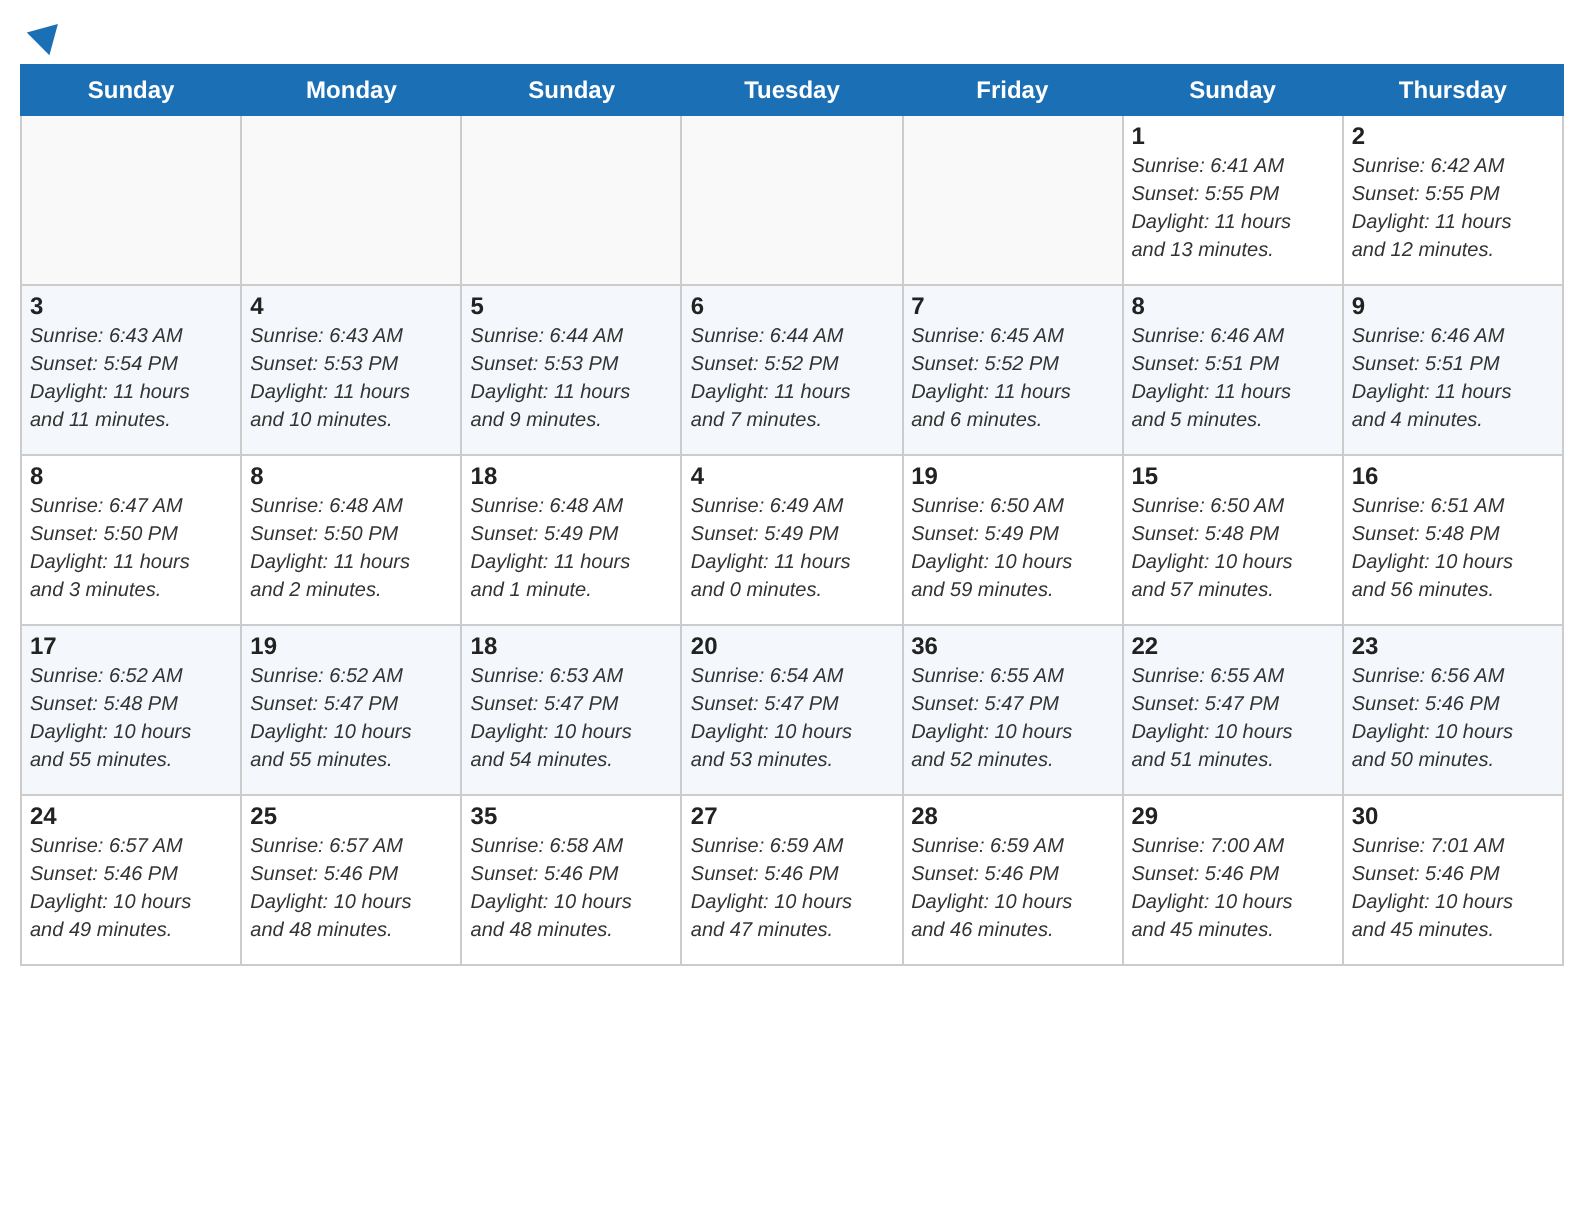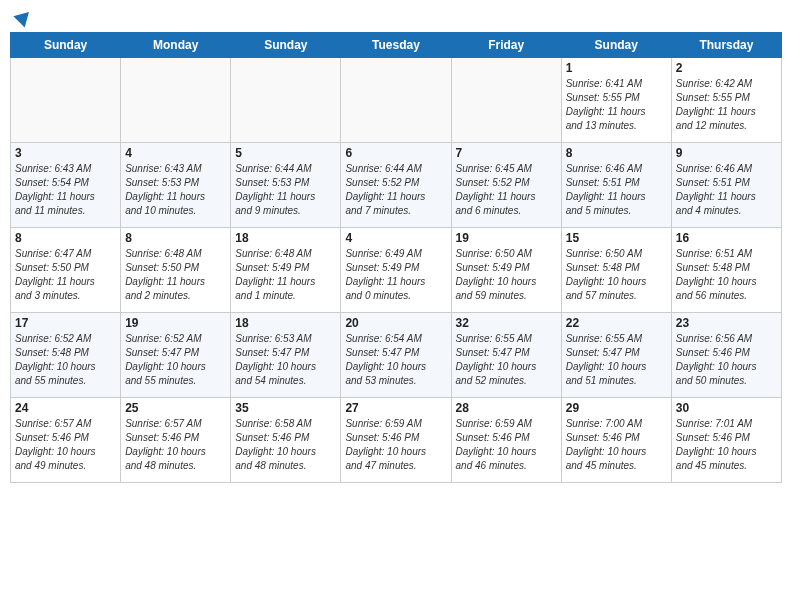--- a/index.html
+++ b/index.html
@@ -200,21 +200,21 @@
         </td>
         <td>
           <span class="day-num">18</span>
           <div class="day-info">Sunrise: 6:53 AM<br>Sunset: 5:47 PM<br>Daylight: 10 hours<br>and 54 minutes.</div>
         </td>
         <td>
           <span class="day-num">20</span>
           <div class="day-info">Sunrise: 6:54 AM<br>Sunset: 5:47 PM<br>Daylight: 10 hours<br>and 53 minutes.</div>
         </td>
         <td>
-          <span class="day-num">32</span>
+          <span class="day-num">36</span>
           <div class="day-info">Sunrise: 6:55 AM<br>Sunset: 5:47 PM<br>Daylight: 10 hours<br>and 52 minutes.</div>
         </td>
         <td>
           <span class="day-num">22</span>
           <div class="day-info">Sunrise: 6:55 AM<br>Sunset: 5:47 PM<br>Daylight: 10 hours<br>and 51 minutes.</div>
         </td>
         <td>
           <span class="day-num">23</span>
           <div class="day-info">Sunrise: 6:56 AM<br>Sunset: 5:46 PM<br>Daylight: 10 hours<br>and 50 minutes.</div>
         </td>

